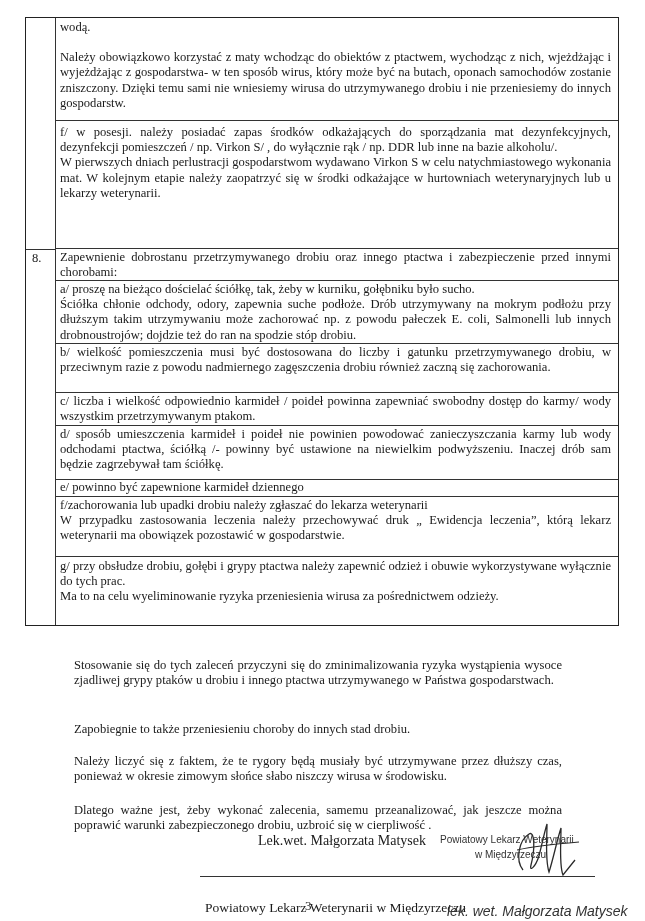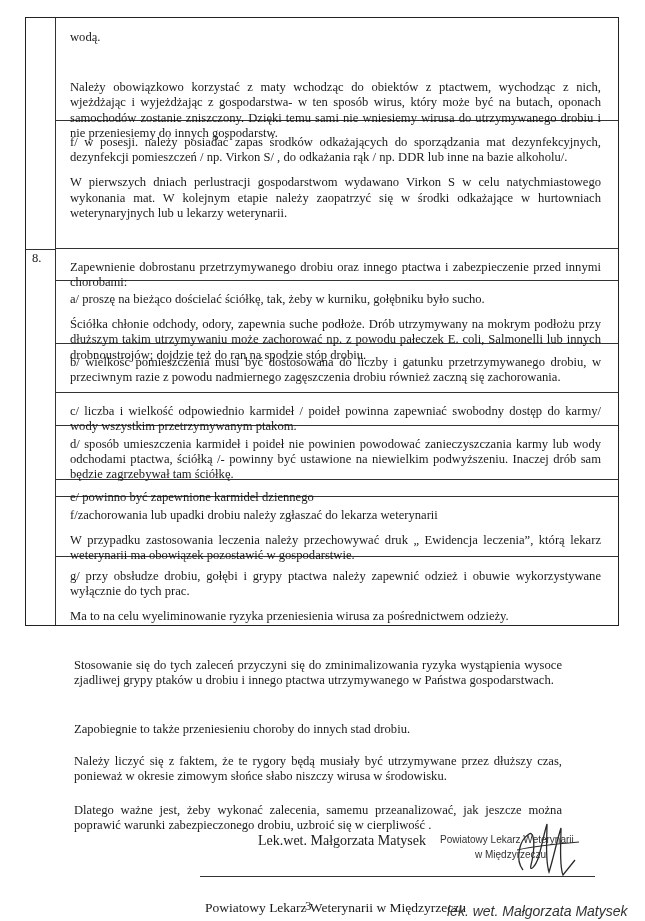--- a/index.html
+++ b/index.html
@@ -10,21 +10,21 @@
   .table {
     position: absolute; left: 25px; top: 17px; width: 594px; height: 609px;
     border: 1.4px solid #222; box-sizing: border-box;
   }
   .numcol { position: absolute; left: 0; top: 0; width: 30px; height: 100%; border-right: 1.2px solid #333; box-sizing: border-box; }
   .cell {
     position: absolute; left: 30px; right: 0; box-sizing: border-box; padding: 0 7px 0 4px;
     text-align: justify; border-bottom: 1.2px solid #333;
   }
   .cell.nob { border-bottom: none; }
-  .cell p { margin: 10px; }
+  .cell p { margin: 0; }
   .cell .gap { height: 15px; }
   .num { position: absolute; left: 6px; font-size: 12.6px; }
   .hline { position: absolute; left: 0; right: 0; border-top: 1.2px solid #333; }
   .para { position: absolute; left: 58px; width: 520px; text-align: justify; }
   .para p { margin: 16px; }
   .sig-name { position: absolute; left: 258px; top: 833px; font-size: 14px; }
   .sig-office { position: absolute; left: 205px; top: 860px; font-size: 13.5px; margin-top: 40px; }
   .sig-line { position: absolute; left: 200px; top: 876px; width: 395px; border-top: 1.2px solid #333; }
   .stamp1 { position: absolute; left: 440px; top: 832px; font-family: "Liberation Sans", sans-serif; font-size: 10px; color: #333; }
   .stamp2 { position: absolute; left: 475px; top: 847px; font-family: "Liberation Sans", sans-serif; font-size: 10px; color: #333; }
@@ -38,21 +38,21 @@
 <div class="table">
   <div class="numcol"></div>
 
   <div class="cell" style="top:0; height:103px; padding-top:2px;">
     <p>wodą.</p>
     <div class="gap"></div>
     <p>Należy obowiązkowo korzystać z maty wchodząc do obiektów z ptactwem, wychodząc z nich, wjeżdżając i wyjeżdżając z gospodarstwa- w ten sposób wirus, który może być na butach, oponach samochodów zostanie zniszczony. Dzięki temu sami nie wniesiemy wirusa do utrzymywanego drobiu i nie przeniesiemy do innych gospodarstw.</p>
   </div>
 
   <div class="cell" style="top:103px; height:128px; padding-top:4px;">
-    <p>f/ w posesji. należy posiadać zapas środków odkażających do sporządzania mat dezynfekcyjnych, dezynfekcji pomieszczeń / np. Virkon S/ , do odkażania rąk / np. DDR lub inne na bazie alkoholu/.</p>
+    <p>f/ w posesji. należy posiadać zapas środków odkażających do sporządzania mat dezynfekcyjnych, dezynfekcji pomieszczeń / np. Virkon S/ , do wyłącznie rąk / np. DDR lub inne na bazie alkoholu/.</p>
     <p>W pierwszych dniach perlustracji gospodarstwom wydawano Virkon S w celu natychmiastowego wykonania mat. W kolejnym etapie należy zaopatrzyć się w środki odkażające w hurtowniach weterynaryjnych lub u lekarzy weterynarii.</p>
   </div>
 
   <span class="num" style="top:233px;">8.</span>
   <div class="hline" style="top:231px; right:auto; width:30px;"></div>
 
   <div class="cell" style="top:231px; height:32px; padding-top:1px;">
     <p>Zapewnienie dobrostanu przetrzymywanego drobiu oraz innego ptactwa i zabezpieczenie przed innymi chorobami:</p>
   </div>
 

